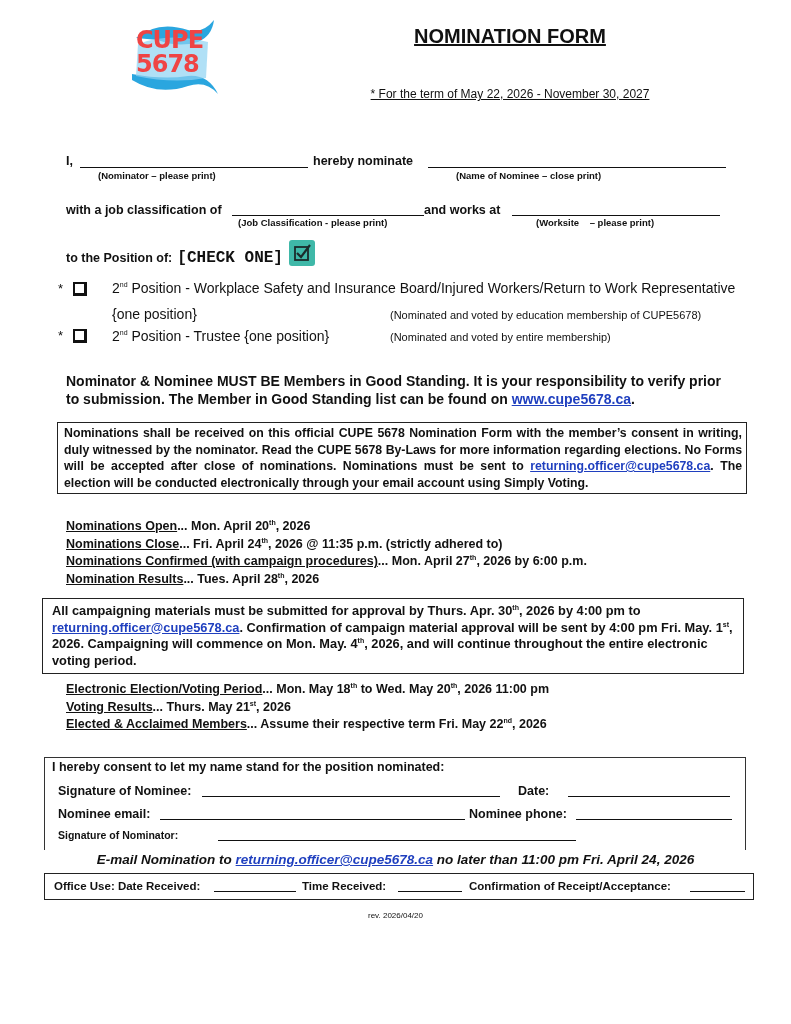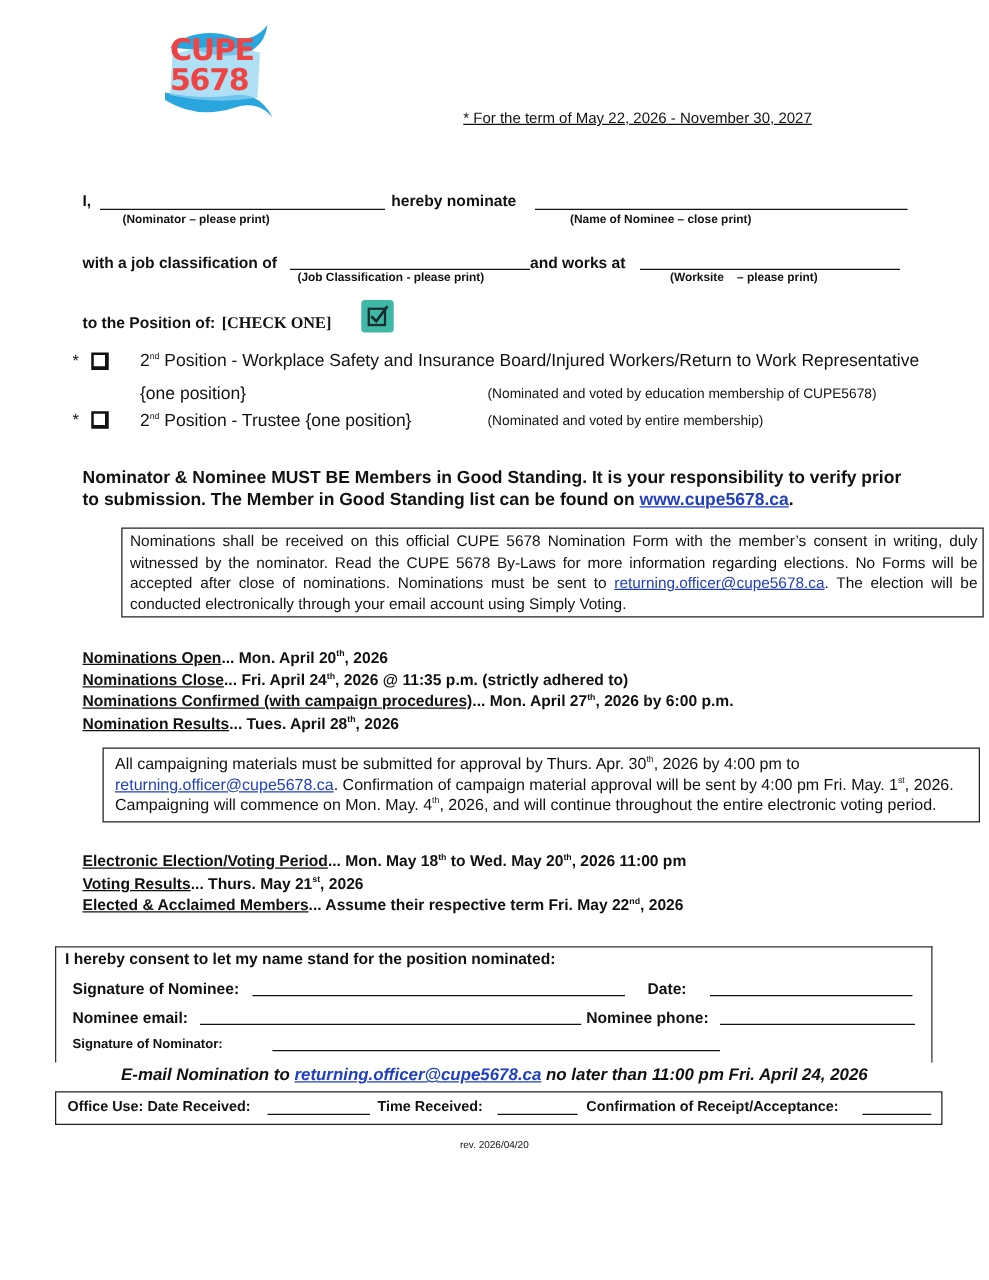--- a/index.html
+++ b/index.html
@@ -27,62 +27,63 @@
   .hint { font-family: "Liberation Sans", sans-serif; font-weight: bold; font-size: 9.5px; text-align: right; }
   .line { border-bottom: 1.3px solid #111; height: 0; }
 
   
   .pos { font-family: "Liberation Sans", sans-serif; font-size: 14px; }
   .note { font-family: "Liberation Sans", sans-serif; font-size: 11px; }
   .cb { width: 9px; height: 9px; border: 2px solid #111; border-right-width: 3px; border-bottom-width: 3px; }
   .check-icon { left: 289px; top: 240px; width: 26px; height: 26px; background: #3fb8a8; border-radius: 3px; }
 
   .bold-para { font-family: "Liberation Sans", sans-serif; font-weight: bold; font-size: 14px; line-height: 18px; }
-  .box { border: 1.5px solid #222; font-family: "Liberation Sans", sans-serif; font-weight: normal;
-         font-size: 12.3px; line-height: 16.5px; box-sizing: border-box; margin-left: 40px; }
+  .box { border: 1.5px solid #222; font-family: "Liberation Sans", sans-serif; font-weight: bold;
+         font-size: 12.3px; line-height: 16.5px; box-sizing: border-box; }
   .sched { font-family: "Liberation Sans", sans-serif; font-weight: bold; font-size: 12.5px; line-height: 17.5px; }
   .emailnote { font-family: "Liberation Sans", sans-serif; font-weight: bold; font-style: italic; font-size: 13.5px; }
   .rev { font-family: "Liberation Sans", sans-serif; font-size: 8px; }
 </style>
 </head>
 <body>
 
 <div class="abs logo">
   <svg width="94" height="78" style="position:absolute;left:0;top:0">
     <path d="M8 20 Q30 2 60 12 Q75 16 86 2 Q84 18 70 24 Q50 30 30 22 Z" fill="#2aa6df"></path>
     <path d="M4 62 Q30 78 60 68 Q78 62 90 76 Q80 56 60 58 Q35 62 4 56 Z" fill="#2aa6df"></path>
     <path d="M10 26 Q40 14 80 24 L78 60 Q45 66 8 58 Z" fill="#8fd3f2" opacity="0.7"></path>
   </svg>
   <div class="logo-text">
     <div>CUPE</div>
     <div>5678</div>
   </div>
 </div>
 
 <div class="abs title">
+  <span>NOMINATION FORM</span>
 </div>
 <div class="abs term">* For the term of May 22, 2026 - November 30, 2027</div>
 
 <div class="abs lbl" style="left:66px;top:154px">I,</div>
 <div class="abs line" style="left:80px;top:167px;width:228px"></div>
 <div class="abs hint" style="left:98px;top:170px">(Nominator – please print)</div>
 <div class="abs lbl" style="left:313px;top:154px">hereby nominate</div>
 <div class="abs line" style="left:428px;top:167px;width:298px"></div>
 <div class="abs hint" style="left:456px;top:170px">(Name of Nominee – close print)</div>
 
 <div class="abs lbl" style="left:66px;top:203px">with a job classification of</div>
 <div class="abs line" style="left:232px;top:215px;width:192px"></div>
 <div class="abs hint" style="left:238px;top:217px">(Job Classification - please print)</div>
 <div class="abs lbl" style="left:424px;top:203px">and works at</div>
 <div class="abs line" style="left:512px;top:215px;width:208px"></div>
 <div class="abs hint" style="left:536px;top:217px;white-space:pre">(Worksite    – please print)</div>
 
 <div class="abs" style="left:66px;top:247px">
   <span class="lbl">to the Position of:</span>
-  <span style="font-family:Liberation Serif, serif;font-size:13px;font-weight:bold">[CHECK ONE]</span>
+  <span style="font-family:Liberation Mono, monospace;font-size:16px;font-weight:bold">[CHECK ONE]</span>
 </div>
 <div class="abs check-icon">
   <svg width="26" height="26">
     <rect x="6" y="7" width="13" height="13" fill="none" stroke="#1b2b2b" stroke-width="1.8"></rect>
     <path d="M8 13 L12 17 L21 5" fill="none" stroke="#1b2b2b" stroke-width="2.2"></path>
   </svg>
 </div>
 
 <div class="abs note" style="left:58px;top:281px;font-size:13px">*</div>
 <div class="abs cb" style="left:73px;top:282px"></div>

